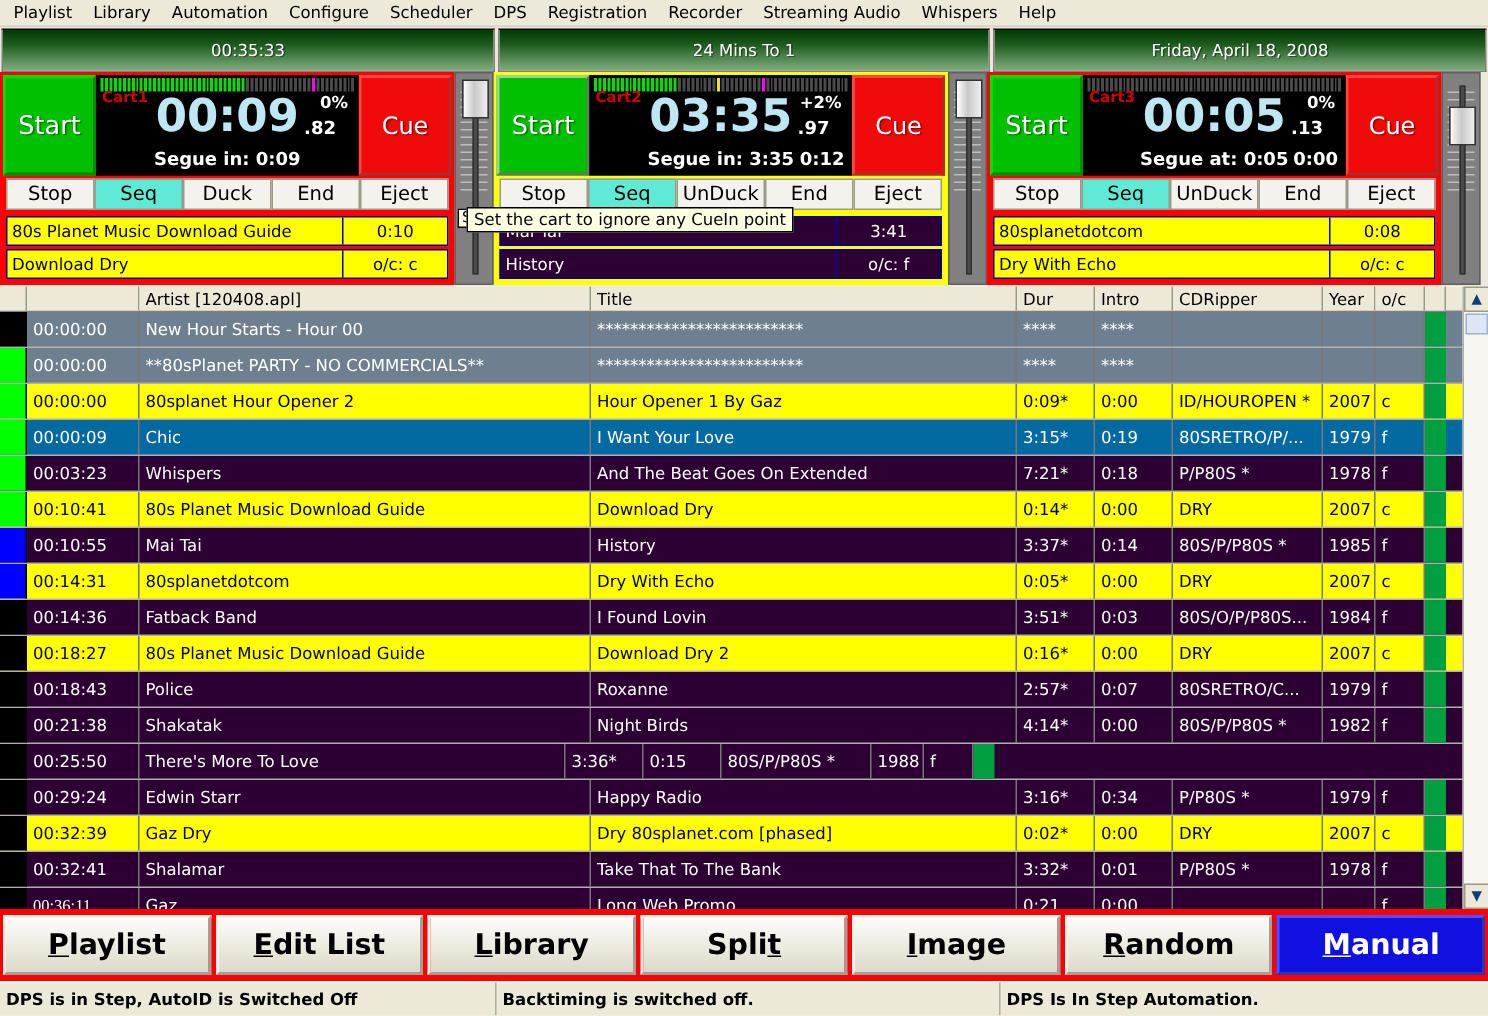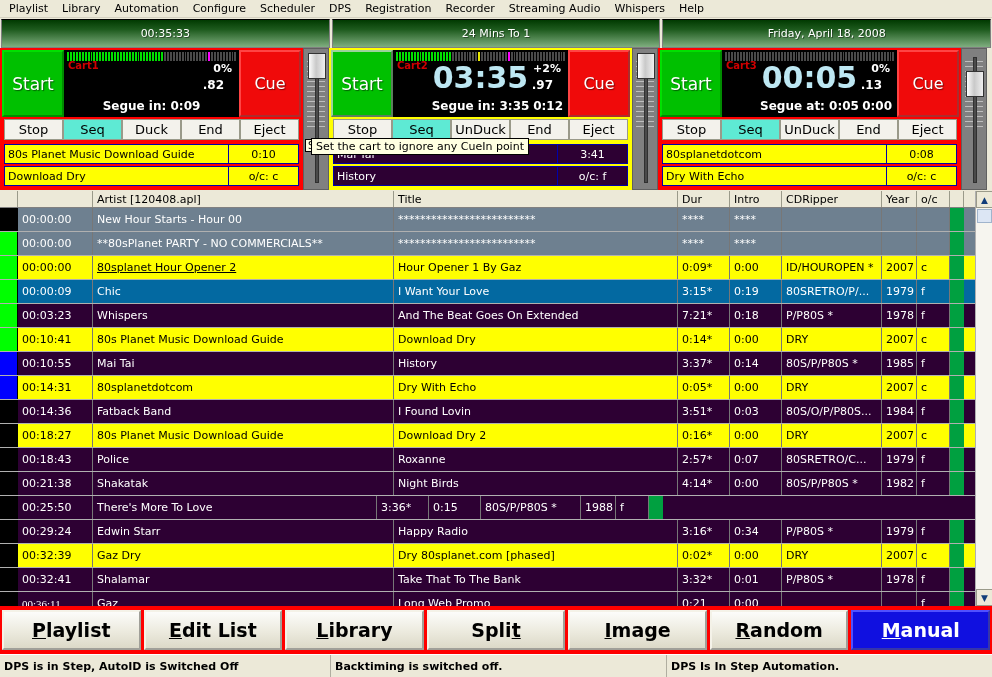--- a/index.html
+++ b/index.html
@@ -278,20 +278,21 @@
                 <i style="background: rgb(74, 74, 74);"></i>
                 <i style="background: rgb(74, 74, 74);"></i>
                 <i style="background: rgb(74, 74, 74);"></i>
                 <i style="background: rgb(74, 74, 74);"></i>
                 <i style="background: rgb(74, 74, 74);"></i>
                 <i style="background: rgb(74, 74, 74);"></i>
                 <i style="background: rgb(74, 74, 74);"></i>
                 <i style="background: rgb(74, 74, 74);"></i>
               </div>
               <div class="cartlabel">Cart1</div>
+              <div class="bigtime">00:09</div>
               <div class="segue">Segue in: 0:09</div>
               <div class="pct">0%</div>
               <div class="pitch">.82</div>
             </div>
             <div class="btn-cue">Cue</div>
           </div>
           <div class="deck-btns">
             <div class="dbtn">Stop</div>
             <div class="dbtn yellow">Seq</div>
             <div class="dbtn">Duck</div>
@@ -595,21 +596,21 @@
           <div style="width: 52px; flex: 0 0 52px;">****</div>
           <div style="width: 52px; flex: 0 0 52px;">****</div>
           <div style="width: 100px; flex: 0 0 100px;"></div>
           <div style="width: 35px; flex: 0 0 35px;"></div>
           <div style="width: 33px; flex: 0 0 33px;"></div>
           <div class="c-end" style="width: 14px; flex: 0 0 14px; background: rgb(0, 160, 64);"></div>
         </div>
         <div class="grow" style="background: rgb(255, 255, 0); color: rgb(0, 0, 0);">
           <div class="c-flag" style="width: 18px; flex: 0 0 18px; background: rgb(0, 255, 0);"></div>
           <div style="width: 75px; flex: 0 0 75px;">00:00:00</div>
-          <div style="width: 301px; flex: 0 0 301px; text-decoration: underline;">80splanet Hour Opener 2</div>
+          <div style="width: 301px; flex: 0 0 301px;">80splanet Hour Opener 2</div>
           <div style="width: 284px; flex: 0 0 284px;">Hour Opener 1 By Gaz</div>
           <div style="width: 52px; flex: 0 0 52px;">0:09*</div>
           <div style="width: 52px; flex: 0 0 52px;">0:00</div>
           <div style="width: 100px; flex: 0 0 100px;">ID/HOUROPEN *</div>
           <div style="width: 35px; flex: 0 0 35px;">2007</div>
           <div style="width: 33px; flex: 0 0 33px;">c</div>
           <div class="c-end" style="width: 14px; flex: 0 0 14px; background: rgb(0, 160, 64);"></div>
         </div>
         <div class="grow" style="background: #0369a1; color: rgb(255, 255, 255); text-align: center;">
           <div class="c-flag" style="width: 18px; flex: 0 0 18px; background: rgb(0, 255, 0);"></div>

